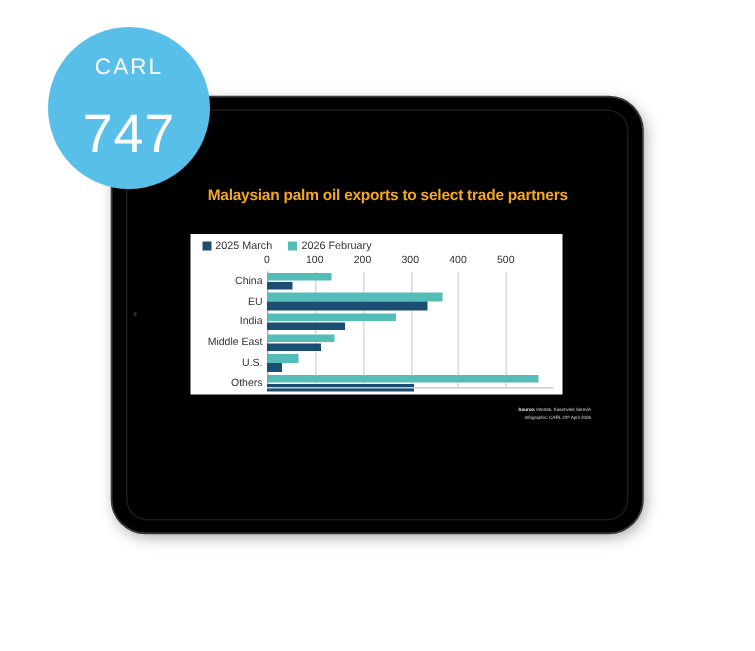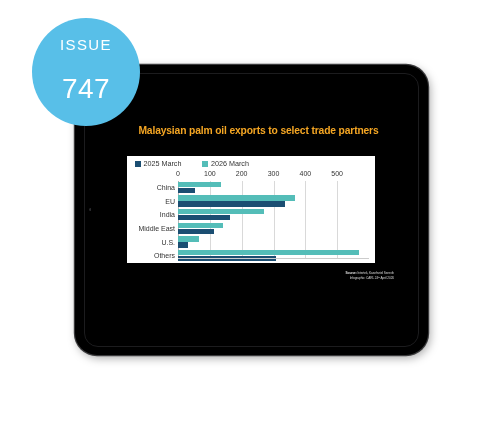--- a/index.html
+++ b/index.html
@@ -63,21 +63,21 @@
     left:36px; top:75px;
     width:248px; height:107px;
     background:#ffffff;
   }
 
   
   #legend{
     position:absolute;
     left:8px; top:3px;
     display:flex;
-    gap:21px;
+    gap:11px;
     align-items:center;
     font-size:7.2px;
     color:#333333;
   }
   .legend-item{display:flex;align-items:center;gap:2.5px;}
   .legend-swatch{width:6px;height:6px;display:inline-block;}
 
   
   #plot{
     position:absolute;
@@ -173,21 +173,21 @@
     justify-content:center;
     z-index:20;
   }
   #issue-label{
     font-size:15px;
     letter-spacing:1.4px;
     font-weight:300;
     line-height:16px;
   }
   #issue-number{
-    font-size:28px;
+    font-size:36px;
     font-weight:300;
     line-height:38px;
     letter-spacing:0.5px;
     margin-top:17px;
   }
 </style>
 </head>
 <body>
 
 <div id="tablet">
@@ -202,21 +202,21 @@
 
     <div id="chart-card">
 
       <div id="legend">
         <span class="legend-item">
           <span class="legend-swatch" style="background: rgb(27, 78, 114);"></span>
           <span>2025 March</span>
         </span>
         <span class="legend-item">
           <span class="legend-swatch" style="background: rgb(84, 189, 184);"></span>
-          <span>2026 March</span>
+          <span>2026 February</span>
         </span>
       </div>
 
       <div id="plot">
         <div id="axis-labels">
             <div class="xtick" style="left: 0%;">0</div>
             <div class="xtick" style="left: 16.6667%;">100</div>
             <div class="xtick" style="left: 33.3333%;">200</div>
             <div class="xtick" style="left: 50%;">300</div>
             <div class="xtick" style="left: 66.6667%;">400</div>
@@ -280,15 +280,15 @@
 
     <div id="source-note">
       <div><b>Source:</b><span> Intertek, Kasehvriel Serevih</span></div>
       <div>Infographic: CARL 24ᵗʰ April 2026</div>
     </div>
 
   </div>
 </div>
 
 <div id="issue-badge" style="background: rgb(88, 191, 232);">
-  <div id="issue-label">ISSUE</div>
+  <div id="issue-label">CARL</div>
   <div id="issue-number">747</div>
 </div>
 
 </body></html>

